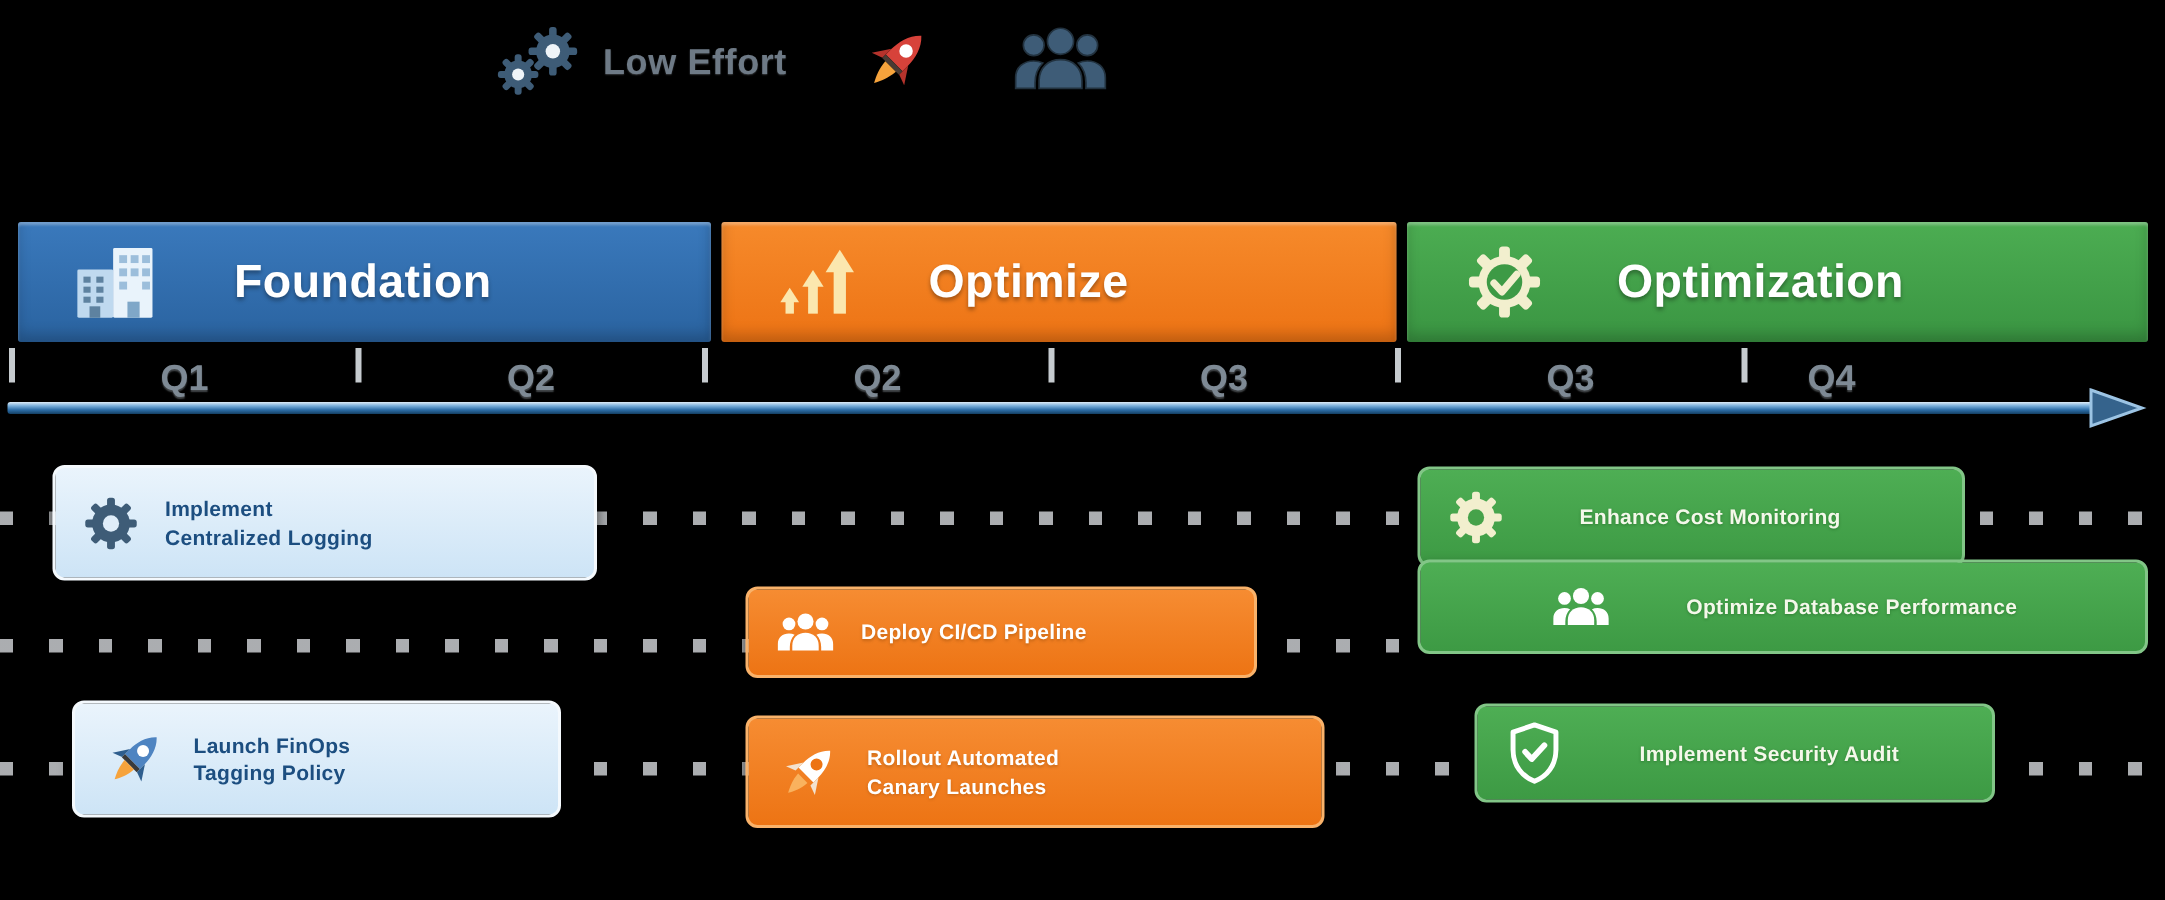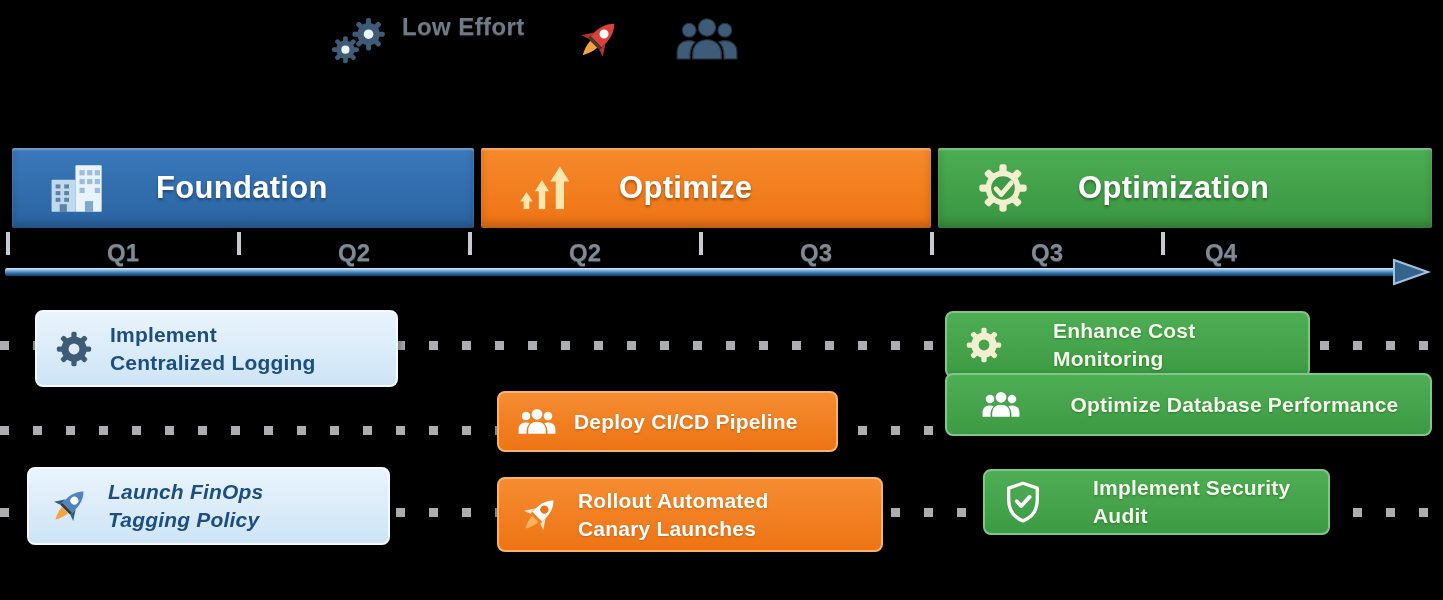--- a/index.html
+++ b/index.html
@@ -1,21 +1,21 @@
 <!DOCTYPE html>
 <html><head>
 <meta charset="utf-8">
 <style>
   html,body{margin:0;padding:0;background:#000;}
   .stage{position:relative;width:1443px;height:600px;background:#000;overflow:hidden;
          font-family:"Liberation Sans",sans-serif;}
 
   
   .legend{position:absolute;left:328px;top:10px;height:64px;display:flex;align-items:center;gap:46px;}
-  .legend-item{display:flex;gap:16px;}
+  .legend-item{display:flex;align-items:center;gap:16px;}
   .legend-label{font-size:24px;font-weight:700;color:#6E7A86;letter-spacing:.4px;
                 text-shadow:0 1px 1px rgba(180,190,200,.28),0 2px 3px rgba(0,0,0,.85);}
 
   
   .phase-bar{position:absolute;top:148px;height:80px;border-radius:2px;display:flex;align-items:center;
              box-shadow:0 4px 9px rgba(0,0,0,.55), inset 0 2px 2px rgba(255,255,255,.30), inset 0 -5px 9px rgba(0,0,0,.20);}
   .phase-foundation{left:12px;width:462px;background:linear-gradient(180deg,#3A79BC,#2A63A0);}
   .phase-scaling{left:481px;width:450px;background:linear-gradient(180deg,#F68A2B,#ED7314);}
   .phase-optimization{left:938px;width:494px;background:linear-gradient(180deg,#4CAD52,#3A9542);}
   .phase-icon{margin-left:36px;flex:0 0 auto;display:flex;}
@@ -31,29 +31,29 @@
   .timeline-arrowhead{position:absolute;left:1392px;top:258px;}
 
   
   .dash-row{position:absolute;left:0;width:1443px;height:9px;z-index:1;opacity:.85;
             background:repeating-linear-gradient(90deg,rgba(223,226,230,.9) 0 9px,transparent 9px 33px);}
 
   
   .card{position:absolute;display:flex;align-items:center;gap:15px;border-radius:8px;padding:0 16px;
         box-sizing:border-box;z-index:2;box-shadow:0 5px 9px rgba(0,0,0,.6);}
   .card-icon{flex:0 0 auto;display:flex;}
-  .card-title{font-size:21px;font-weight:700;white-space:pre-line;line-height:1.32;letter-spacing:.2px;}
+  .card-title{font-size:14px;font-weight:700;white-space:pre-line;line-height:1.32;letter-spacing:.2px;}
   .card-blue{background:linear-gradient(180deg,#EAF4FC,#CDE4F6);border:2px solid #F4F9FD;color:#1C4E80;}
   .card-orange{background:linear-gradient(180deg,#F68C32,#ED7414);border:2px solid #F9B26A;color:#FFFFFF;}
   .card-orange .card-title{text-shadow:0 1px 2px rgba(120,60,0,.35);}
   .card-green{background:linear-gradient(180deg,#4EAE54,#3D9A44);border:2px solid #82C687;color:#F4F8EA;gap:48px;}
   .card-green .card-title{text-shadow:0 1px 2px rgba(0,60,10,.35);}
 
   .c1{left:35px;top:310px;width:363px;height:77px;}
-  .c2{left:27px;top:467px;width:363px;height:78px;font-style:italic;}
+  .c2{left:48px;top:467px;width:326px;height:78px;}
   .c3{left:497px;top:391px;width:341px;height:61px;}
   .c4{left:497px;top:477px;width:386px;height:75px;}
   .c5{left:945px;top:311px;width:365px;height:67px;}
   .c6{left:945px;top:373px;width:487px;height:63px;justify-content:center;}
   .c7{left:983px;top:469px;width:347px;height:66px;}
 </style>
 </head>
 <body>
 
 <div class="stage">

